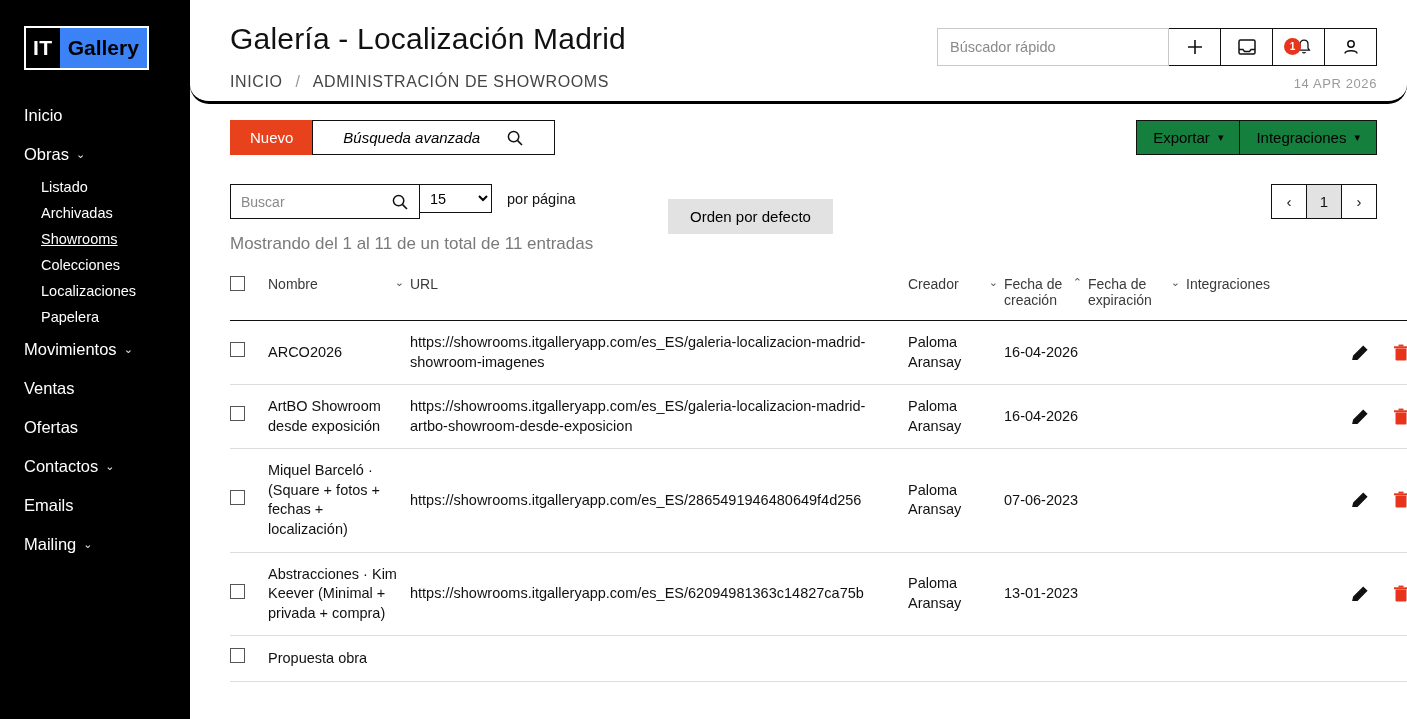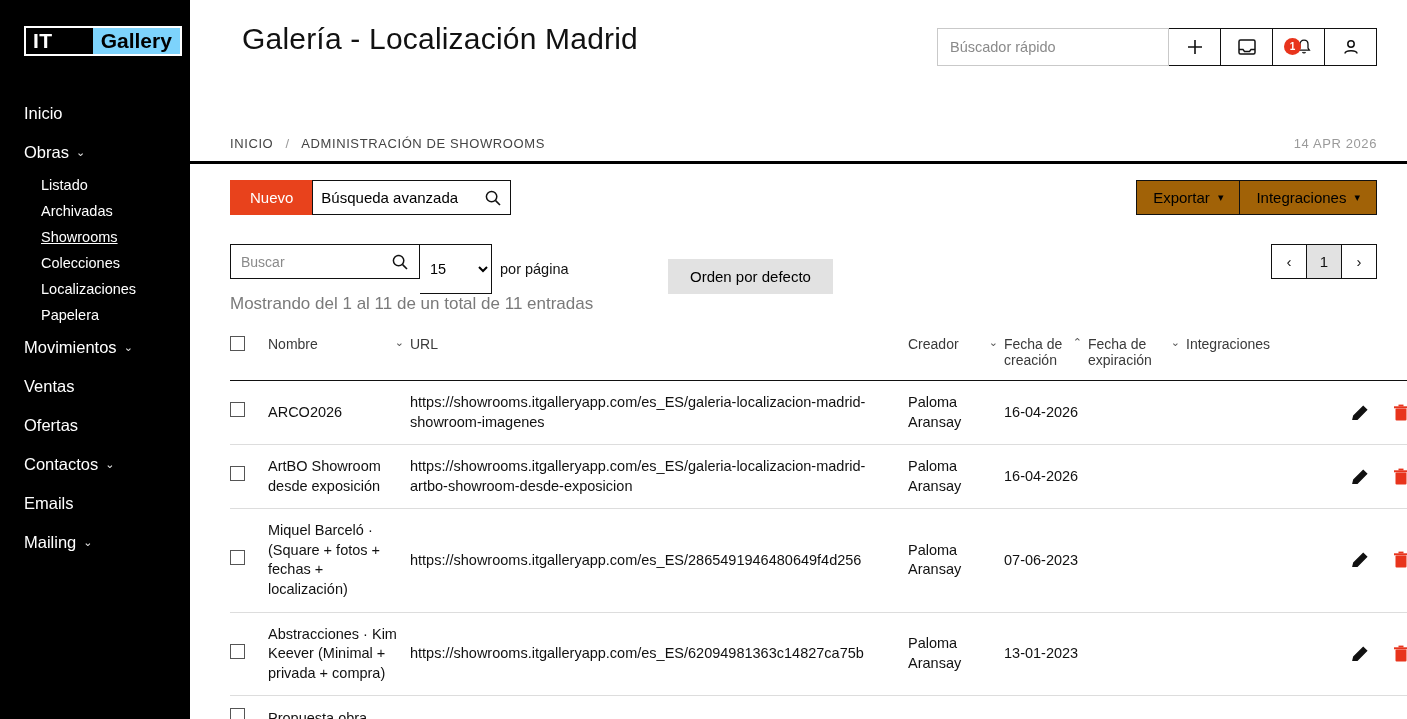--- a/index.html
+++ b/index.html
@@ -17,38 +17,37 @@
   .sidebar {
     width: 190px;
     flex: 0 0 190px;
     background: #000000;
     color: #ffffff;
     padding-top: 18px;
     height: 719px;
     overflow: hidden;
   }
   .logo {
-    margin: 8px 0 38px 24px;
+    margin: 8px 0 26px 24px;
     display: inline-flex;
     align-items: stretch;
     border: 2px solid #ffffff;
-    height: 30px;
-    gap: 33px;
+    height: 44px;
   }
   .logo-it {
     color: #ffffff;
     font-weight: 700;
     font-size: 21px;
     letter-spacing: .5px;
     padding: 0 7px;
     display: flex; align-items: center;
     background: #000;
   }
   .logo-gallery {
-    background: #7dd3fc;
+    background: #3b82f6;
     color: #000000;
     font-weight: 700;
     font-size: 21px;
     padding: 0 8px;
     display: flex; align-items: center;
   }
   .nav-item {
     display: flex;
     align-items: center;
     gap: 7px;
@@ -64,24 +63,25 @@
     font-size: 14.5px;
     color: #ffffff;
     cursor: pointer;
   }
   .sub-item.active { text-decoration: underline; }
 
   
   .main { flex: 1; position: relative; background: #fff; height: 719px; overflow: hidden; }
 
   .topbar {
-    padding: 22px 30px 0 52px;
+    padding: 22px 30px 0 40px;
     position: relative;
-    height: 164px;
+    height: 104px;
     border-bottom: 3px solid #000;
+    border-radius: 19px;
   }
   .page-title {
     font-size: 30px;
     font-weight: 400;
     margin: 0;
     letter-spacing: .2px;
   }
   .top-right {
     position: absolute;
     right: 30px; top: 28px;
@@ -113,21 +113,21 @@
     color: #fff;
     font-size: 10px;
     width: 17px; height: 17px;
     border-radius: 50%;
     display: flex; align-items: center; justify-content: center;
     font-weight: 600;
   }
   .breadcrumb {
     position: absolute;
     left: 40px; bottom: 10px;
-    font-size: 13px;
+    font-size: 16px;
     letter-spacing: .6px;
     color: #444;
   }
   .breadcrumb .sep { margin: 0 8px; color: #999; }
   .date-right {
     position: absolute;
     right: 30px; bottom: 10px;
     font-size: 13px;
     letter-spacing: .6px;
     color: #9a9a9a;
@@ -145,35 +145,36 @@
     border: none;
     height: 35px;
     padding: 0 20px;
     font-size: 15px;
     cursor: pointer;
   }
   .btn-adv {
     height: 35px;
     border: 1px solid #111;
     background: #fff;
-    padding: 0 8px;
+    padding: 0 30px;
     font-size: 15px;
     display: inline-flex; align-items: center; gap: 26px;
     cursor: pointer;
     margin-left: -1px;
+    font-style: italic;
   }
   .left-actions { display: inline-flex; align-items: stretch; }
   .right-actions {
     position: absolute; right: 30px; top: 16px;
     display: inline-flex; align-items: stretch;
   }
   .btn-outline {
     height: 35px;
     border: 1px solid #111;
-    background: #a16207;
+    background: #15803d;
     padding: 0 16px;
     font-size: 15px;
     display: inline-flex; align-items: center; gap: 8px;
     cursor: pointer;
     margin-left: -1px;
   }
 
   
   .filterrow {
     position: relative;
@@ -184,30 +185,30 @@
     width: 190px; height: 35px;
     border: 1px solid #111;
     display: inline-flex; align-items: center;
     padding: 0 10px;
     justify-content: space-between;
     font-size: 14px;
     color: #8a8a8a;
     vertical-align: top;
   }
   .per-page-select {
-    height: 50px;
+    height: 29px;
     border: 1px solid #111;
     border-left: none;
     background: #fff;
     font-size: 14.5px;
     padding: 0 6px;
     width: 72px;
     font-family: "Liberation Sans", sans-serif;
   }
-  .per-page-label { font-size: 14.5px; margin-left: 8px; }
+  .per-page-label { font-size: 14.5px; margin-left: 15px; }
   .order-btn {
     position: absolute;
     left: 478px; top: 33px;
     height: 35px;
     background: #e2e2e2;
     border: none;
     padding: 0 22px;
     font-size: 15px;
     cursor: pointer;
   }

